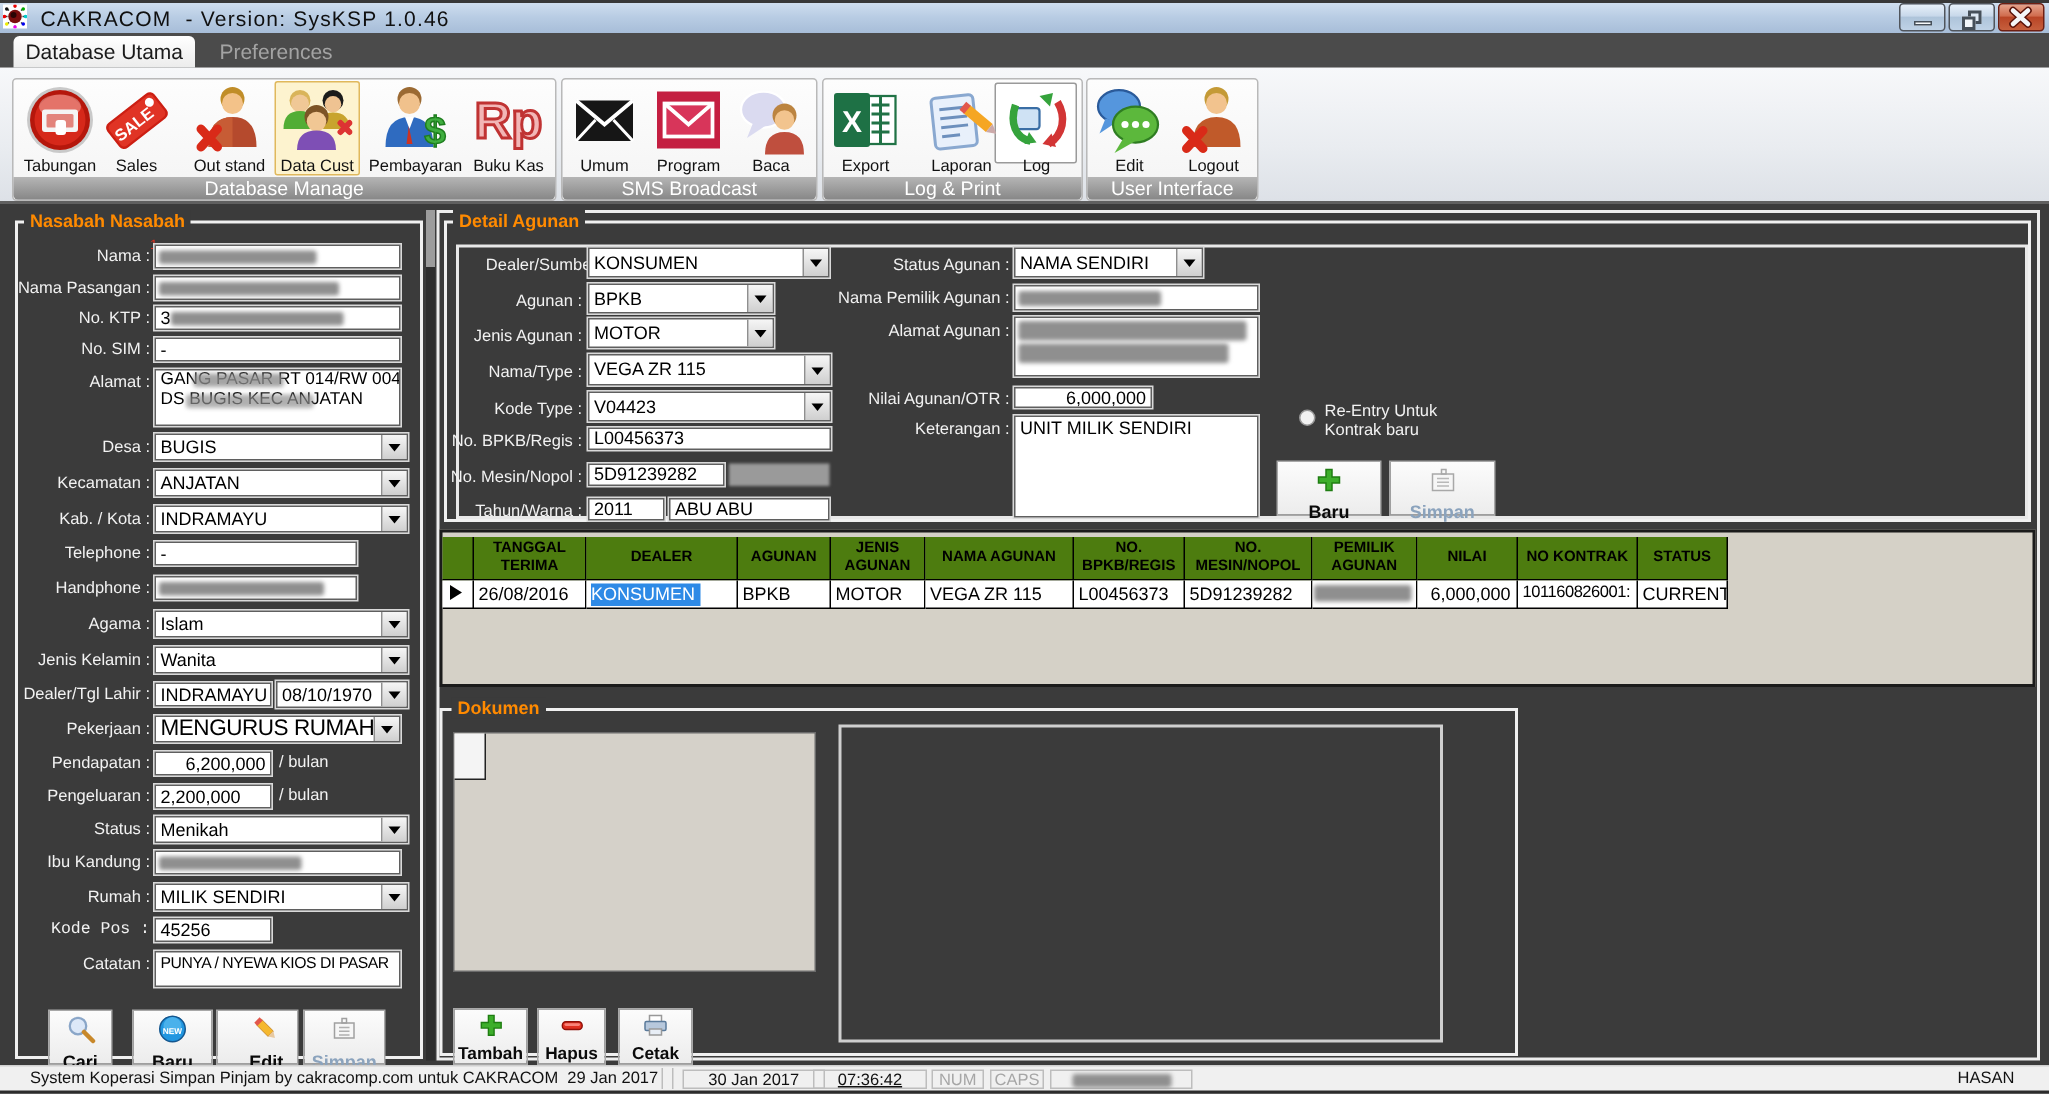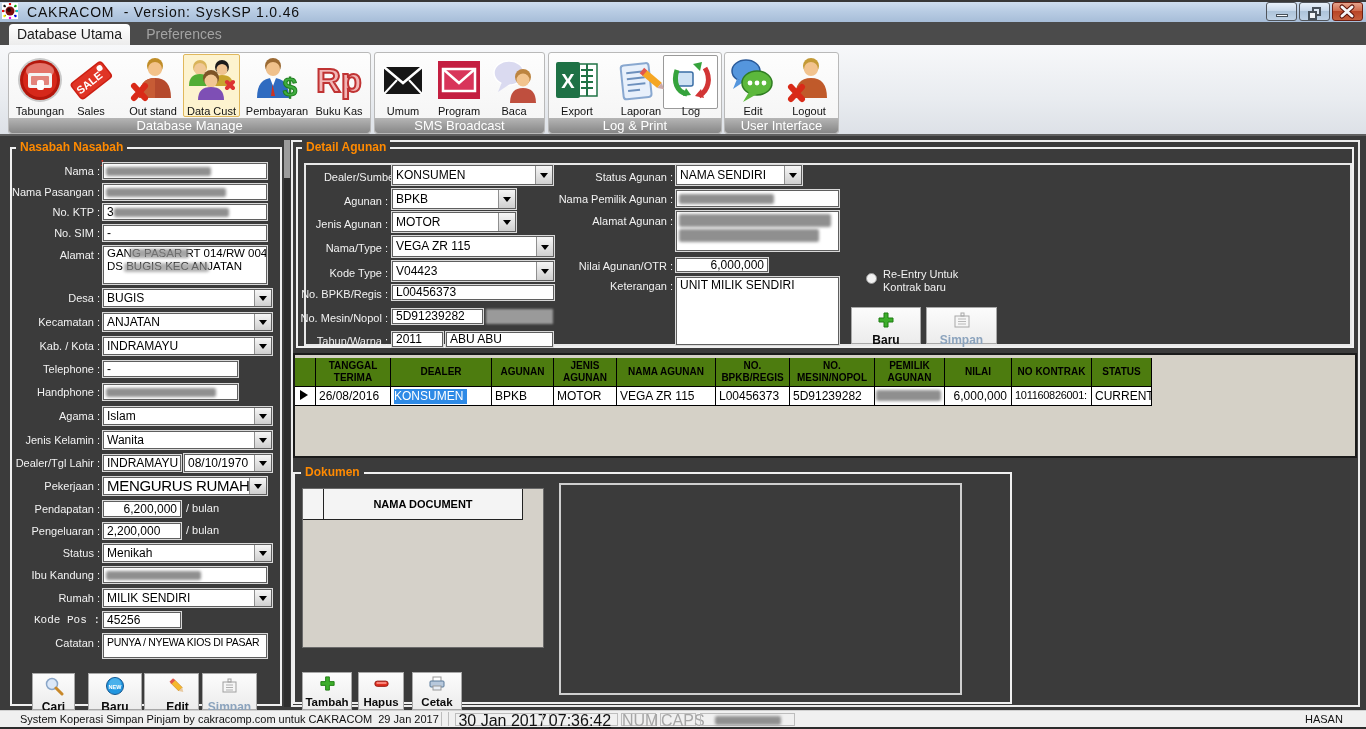--- a/index.html
+++ b/index.html
@@ -68,21 +68,21 @@
 .gh { position:absolute; background:#4d7c0f; border-right:1px solid #000;
   border-bottom:1px solid #000; font-size:10px; font-weight:bold; color:#000;
   text-align:center; display:flex; align-items:center; justify-content:center; line-height:12px; }
 .gc { position:absolute; background:#fff; border-right:1px solid #000;
   border-bottom:1px solid #000; font-size:12px; color:#000; padding:2px 0 0 3px;
   white-space:nowrap; overflow:hidden; }
 
 #statusbar { left:0; top:710px; width:1366px; height:19px; background:#f0f0f0;
   border-top:1px solid #d0d0d0; border-bottom:2px solid #2c2c2c; font-size:11.5px; color:#111; }
 .sseg { position:absolute; top:713px; height:13px; border:1px solid #bdbdbd;
-  text-align:center; font-size:16px; color:#111; line-height:13px; }
+  text-align:center; font-size:11px; color:#111; line-height:13px; }
 </style>
 </head>
 <body>
 
 <div class="abs" id="titlebar"></div>
 <div class="abs" id="title-ico">
  <svg width="16" height="16" viewBox="0 0 16 16">
   <circle cx="8" cy="8" r="4.5" fill="#7a0d0d"></circle>
   <circle cx="7" cy="7" r="2" fill="#2a0404"></circle>
   <path d="M8 2 V0.5 M12 4 L14 2.5 M13 8 H15 M12 12 L14 13.5 M8 14 V15.5 M4 12 L2 13.5 M3 8 H1 M4 4 L2 2.5" stroke="#333" stroke-width="1"></path>
@@ -463,21 +463,20 @@
       </div>
 <div class="gc" style="left:945px; top:387px; width:67px; height:19px; text-align:right; padding-right:4px;">6,000,000</div>
 <div class="gc" style="left:1012px; top:387px; width:80px; height:19px; font-size:11px; letter-spacing:-0.3px;">101160826001:</div>
 <div class="gc" style="left:1092px; top:387px; width:60px; height:19px;">CURRENT</div>
 </div>
 
 <div class="fieldset" style="left:293px; top:472px; width:719px; height:232px;"></div>
 <div class="fieldlabel" style="left:301px; top:465px;">Dokumen</div>
 <div class="abs" style="left:302px; top:488px; width:242px; height:160px; background:#d5d1c9; border:1px solid #6a6a6a;">
   <div style="position:absolute; left:0; top:0; width:21px; height:31px; background:#f4f4f4; border-right:1px solid #222; border-bottom:1px solid #222;"></div>
-  <div style="position:absolute; left:21px; top:0; width:199px; height:31px; background:#f4f4f4; border-right:1px solid #222; border-bottom:1px solid #222; font-size:11px; font-weight:bold; text-align:center; line-height:31px; color:#000;">NAMA DOCUMENT</div>
 </div>
 <div class="abs" style="left:559px; top:483px; width:403px; height:212px; border:2px solid #cfcfcf;"></div>
 <div class="btn" style="left:302px; top:672px; width:50px; height:38px;">
  <svg width="17" height="17" style="margin-top:2px;" viewBox="0 0 18 18">
         <path d="M7 2 h4 v5 h5 v4 h-5 v5 h-4 v-5 H2 V7 h5 Z" fill="#3dae2b" stroke="#1f7d12"></path>
       </svg>
  <b style="font-size:11.5px;">Tambah</b></div>
 <div class="btn" style="left:358px; top:672px; width:46px; height:38px;">
  <svg width="17" height="17" style="margin-top:2px;" viewBox="0 0 18 18">
         <rect x="2" y="6.5" width="14" height="5.5" rx="2.5" fill="#e03020" stroke="#901008"></rect>

